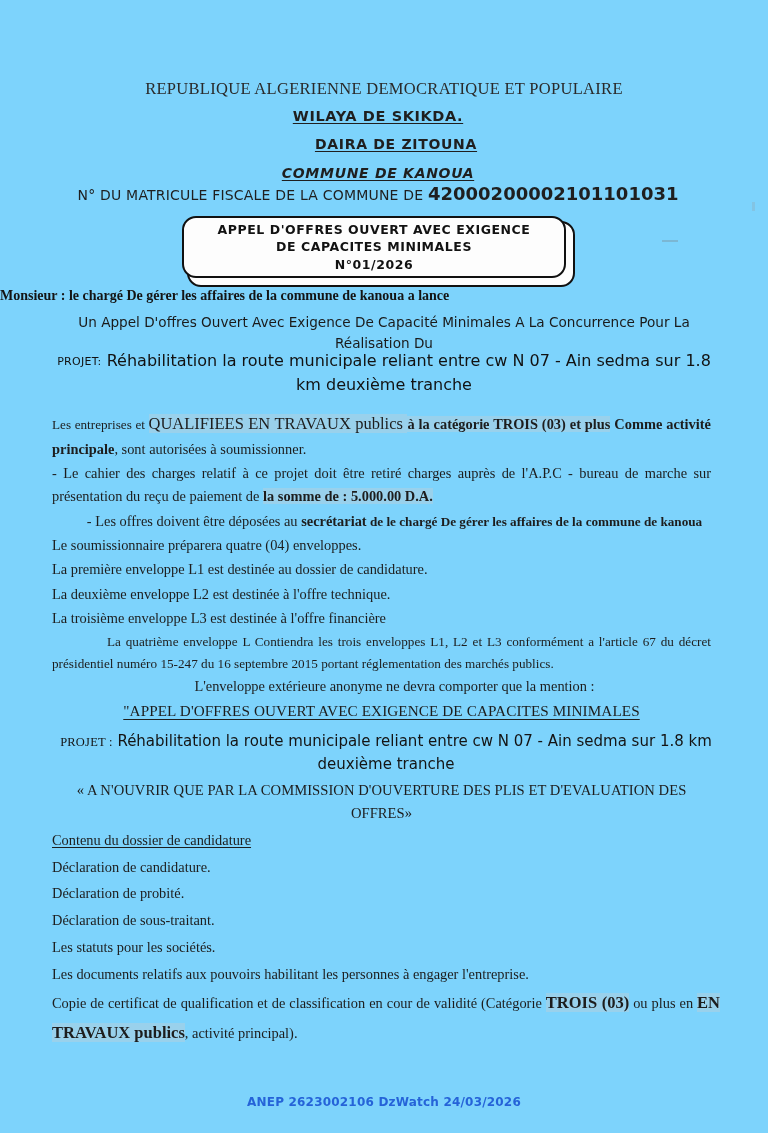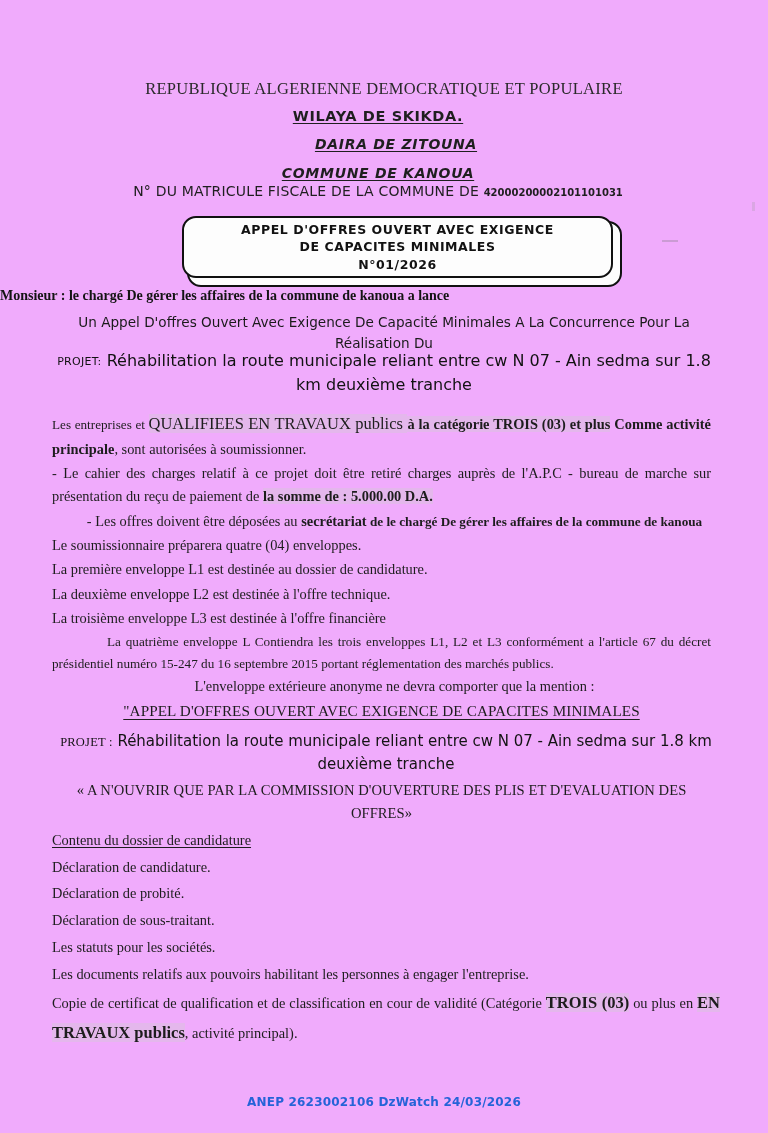--- a/index.html
+++ b/index.html
@@ -5,21 +5,21 @@
   html, body {
     margin: 0;
     padding: 0;
     background: #ffffff;
   }
   .page {
     position: relative;
     width: 768px;
     height: 1133px;
     margin: 0 auto;
-    background: #f0abfc;
+    background: #7dd3fc;
     overflow: hidden;
     font-family: "Liberation Serif", serif;
     color: #1a1a1a;
   }
 
   
   .hdr-republic {
     position: absolute;
     top: 79px; left: 0; right: 0;
     text-align: center;
@@ -38,50 +38,49 @@
   .hdr-wilaya {
     top: 108px;
     font-size: 14.5px;
     font-weight: 700;
     letter-spacing: .6px;
   }
   .hdr-daira {
     top: 136px;
     font-size: 14px;
     font-weight: 700;
-    font-style: italic;
     letter-spacing: .7px;
     padding-left: 36px;
   }
   .hdr-commune {
     top: 165px;
     font-size: 14px;
     font-weight: 700;
     font-style: italic;
     letter-spacing: .7px;
   }
   .u-line { text-decoration: underline; text-underline-offset: 2px; }
 
   .hdr-matricule {
     top: 183px;
     font-size: 14px;
     letter-spacing: .2px;
   }
   .hdr-matricule .mat-num {
     font-weight: 700;
-    font-size: 10px;
+    font-size: 18px;
     letter-spacing: 0;
   }
 
   
   .title-box-wrap {
     position: absolute;
     top: 216px;
     left: 182px;
-    width: 431px;
+    width: 384px;
     height: 62px;
   }
   .title-box-shadow {
     position: absolute;
     top: 5px; left: 5px;
     width: 100%; height: 100%;
     border: 2.5px solid #111;
     border-radius: 14px;
     background: #fdfdfd;
   }

